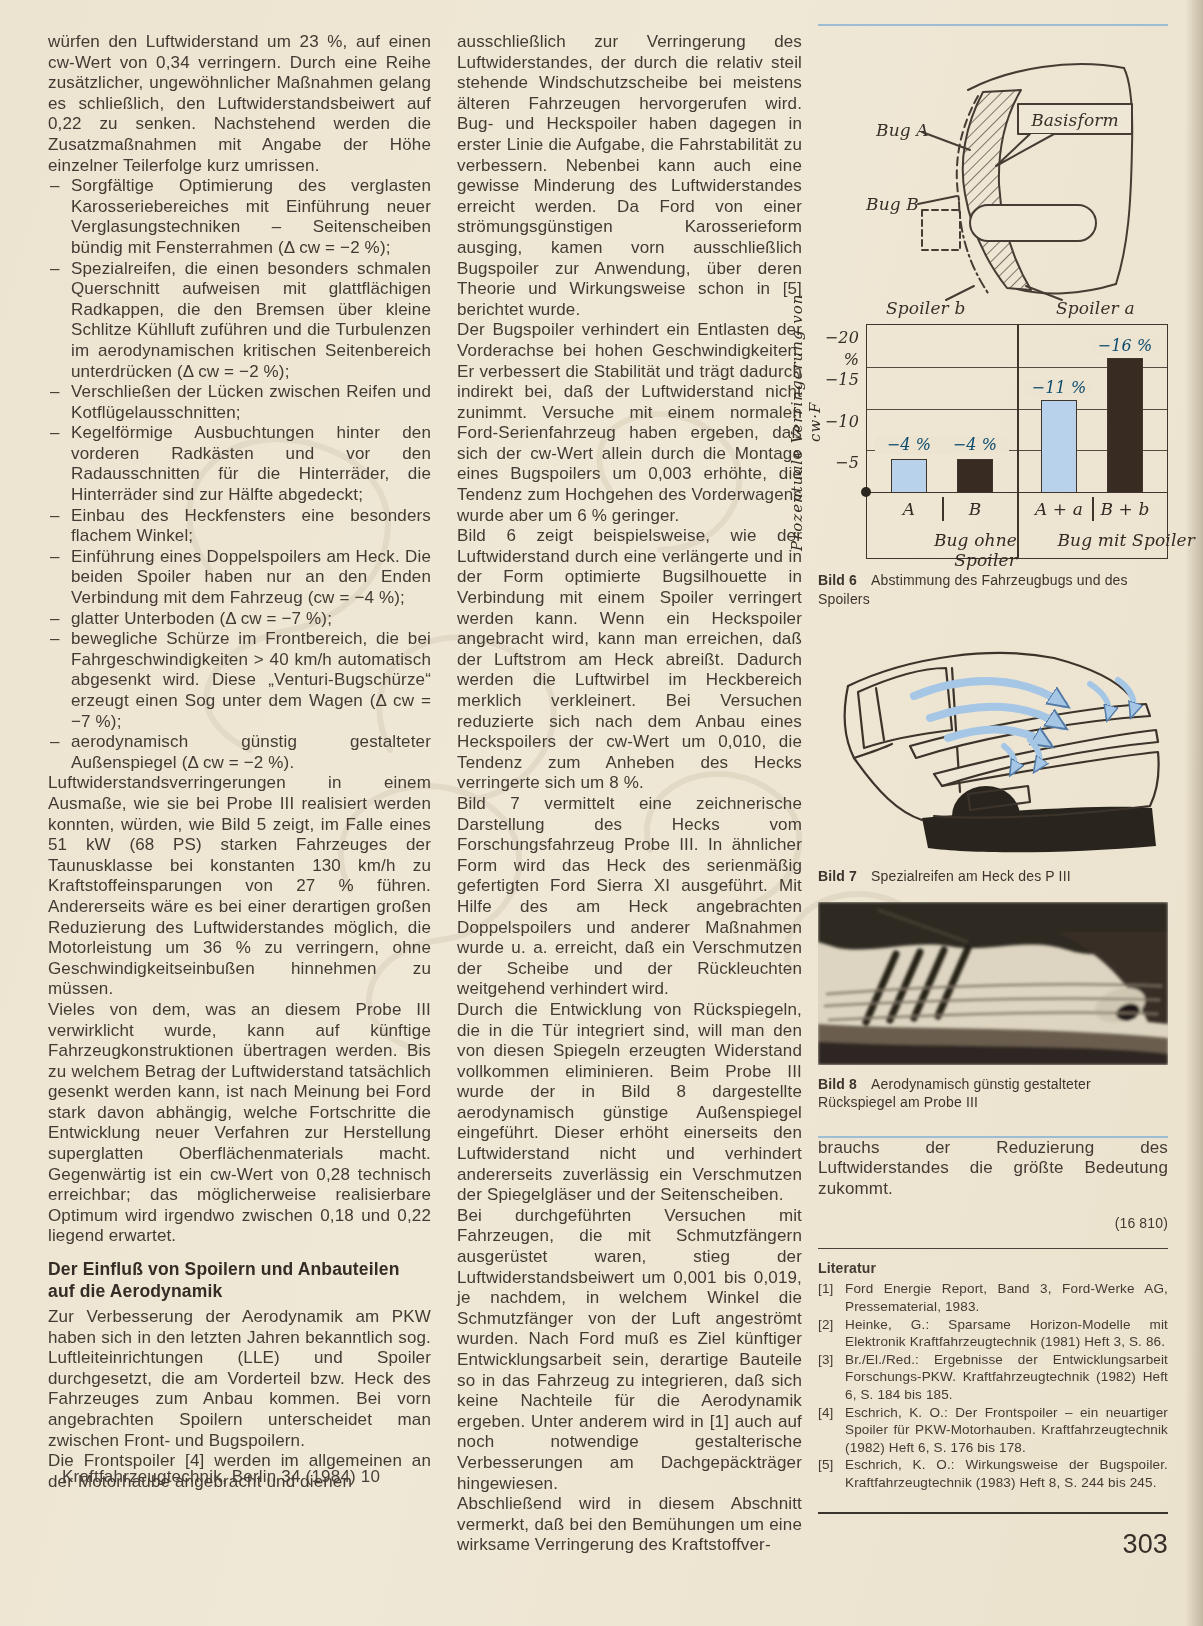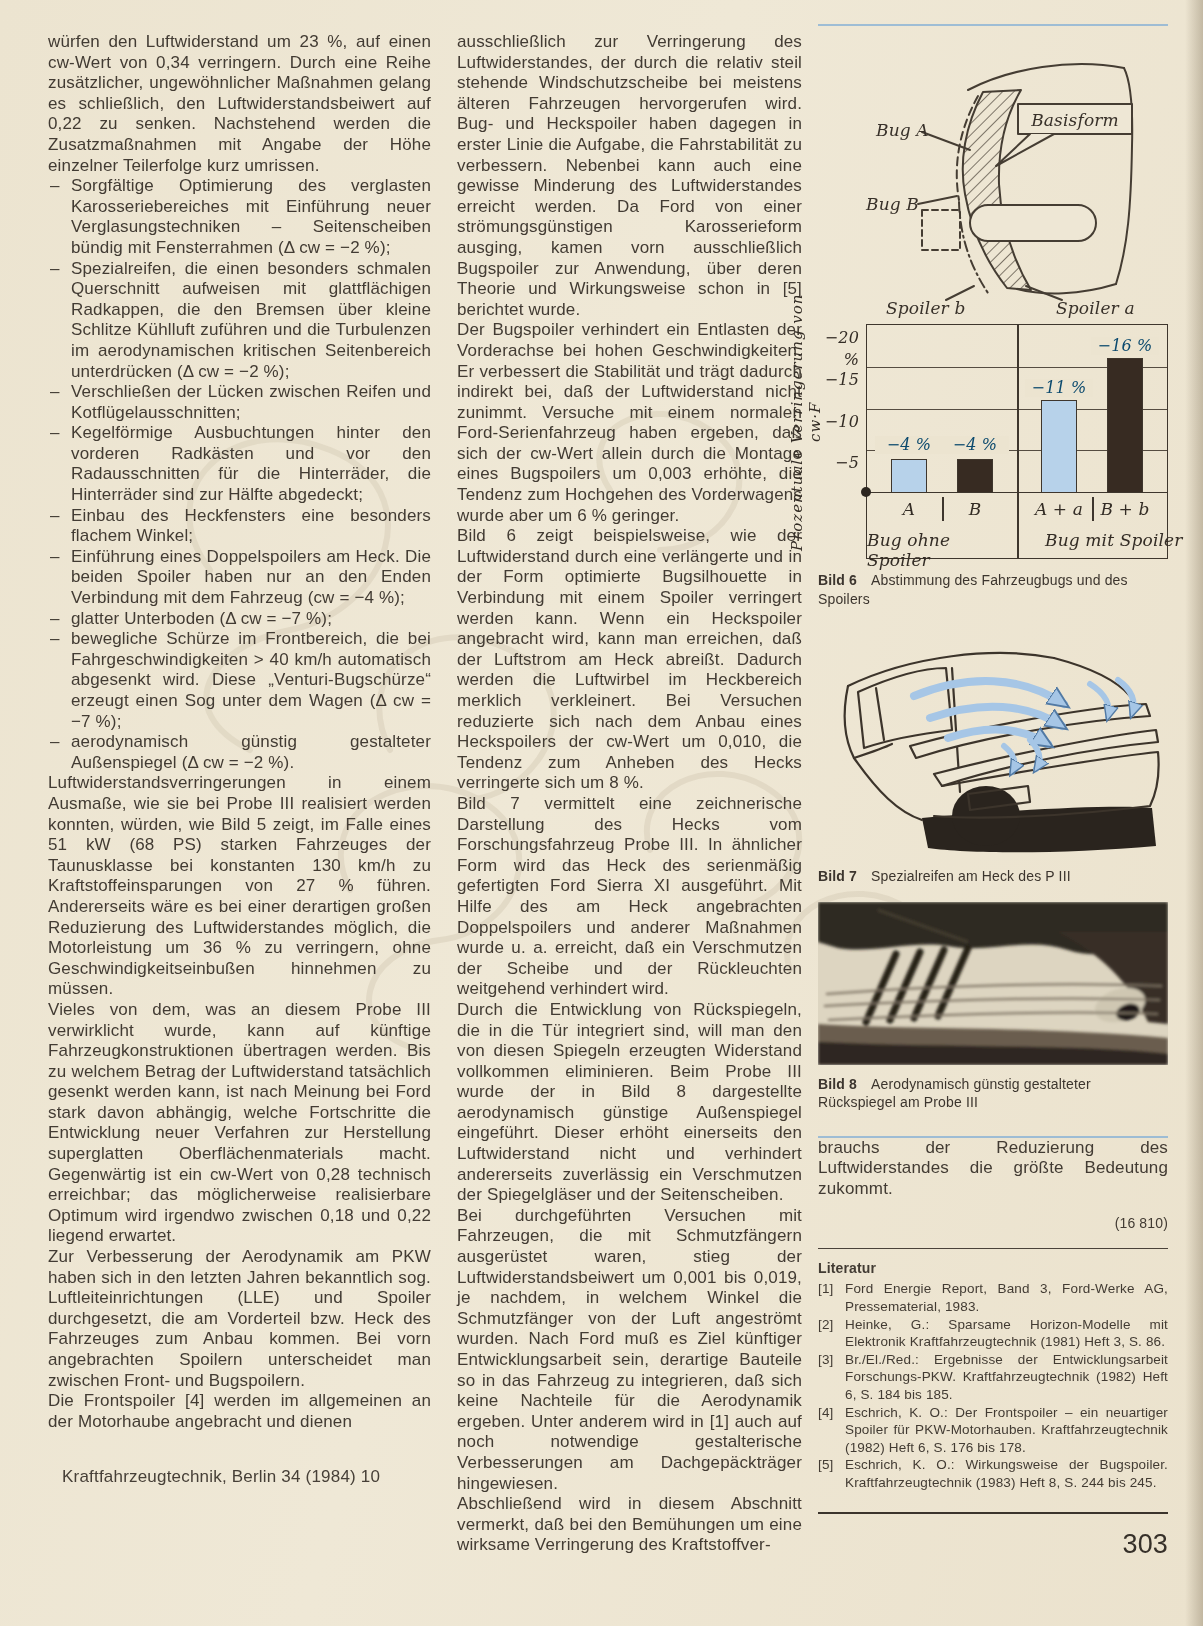--- a/index.html
+++ b/index.html
@@ -38,21 +38,21 @@
   .yticks{position:absolute;left:-46px;width:42px;top:12px;height:167px;
     font:italic 16px "DejaVu Serif",serif;color:#332c25;}
   .yticks .t{position:absolute;right:4px;transform:translateY(-50%);}
   .t20{top:0;} .tpc{top:13%;} .t15{top:25%;} .t10{top:50%;} .t5{top:75%;}
   .cats{position:absolute;top:167px;left:0;right:0;height:36px;font:italic 17px "DejaVu Serif",serif;color:#332c25;}
   .cats .c{position:absolute;top:7px;width:70px;text-align:center;}
   .c1{left:calc(14% - 35px);} .c2{left:calc(36% - 35px);} .c3{left:calc(64% - 35px);} .c4{left:calc(86% - 35px);}
   .catdiv{position:absolute;top:5px;height:24px;width:1.5px;background:#3e362d;}
   .d1{left:25%;} .d2{left:75%;}
   .groups{position:absolute;top:203px;left:0;right:0;height:30px;font:italic 17px "DejaVu Serif",serif;color:#332c25;}
-  .groups .g{position:absolute;top:2px;width:50%;text-align:left;}
+  .groups .g{position:absolute;top:2px;width:50%;text-align:right;}
   .gl{left:0;} .gr{left:50%;padding-left:28px;}
   .vdiv{position:absolute;left:50%;top:0;bottom:0;width:1.6px;background:#3e362d;}
   .ylab{position:absolute;left:-30px;top:-38px;height:272px;writing-mode:vertical-rl;transform:rotate(180deg);
     font:italic 15px "DejaVu Serif",serif;letter-spacing:1px;color:#332c25;text-align:center;}
   
   .cap{font-size:14px;line-height:18.5px;margin-top:10px;color:#3c352e;text-align:left;}
   .cap b{margin-right:14px;}
   .closing{margin-top:76px;}
   .code{margin-top:14px;text-align:right;font-size:14px;}
   .rule-thin{border-top:1.5px solid #4a423a;margin-top:14px;}
@@ -90,20 +90,21 @@
       <li>Verschließen der Lücken zwischen Reifen und Kotflügelausschnitten;</li>
       <li>Kegelförmige Ausbuchtungen hinter den vorderen Radkästen und vor den Radausschnitten für die Hinterräder, die Hinterräder sind zur Hälfte abgedeckt;</li>
       <li>Einbau des Heckfensters eine besonders flachem Winkel;</li>
       <li>Einführung eines Doppelspoilers am Heck. Die beiden Spoiler haben nur an den Enden Verbindung mit dem Fahrzeug (cw = −4 %);</li>
       <li>glatter Unterboden (Δ cw = −7 %);</li>
       <li>bewegliche Schürze im Frontbereich, die bei Fahrgeschwindigkeiten &gt; 40 km/h automatisch abgesenkt wird. Diese „Venturi-Bugschürze“ erzeugt einen Sog unter dem Wagen (Δ cw = −7 %);</li>
       <li>aerodynamisch günstig gestalteter Außenspiegel (Δ cw = −2 %).</li>
     </ul>
     <p>Luftwiderstandsverringerungen in einem Ausmaße, wie sie bei Probe III realisiert werden konnten, würden, wie Bild 5 zeigt, im Falle eines 51 kW (68 PS) starken Fahrzeuges der Taunusklasse bei konstanten 130 km/h zu Kraftstoffeinsparungen von 27 % führen. Andererseits wäre es bei einer derartigen großen Reduzierung des Luftwiderstandes möglich, die Motorleistung um 36 % zu verringern, ohne Geschwindigkeitseinbußen hinnehmen zu müssen.</p>
     <p>Vieles von dem, was an diesem Probe III verwirklicht wurde, kann auf künftige Fahrzeugkonstruktionen übertragen werden. Bis zu welchem Betrag der Luftwiderstand tatsächlich gesenkt werden kann, ist nach Meinung bei Ford stark davon abhängig, welche Fortschritte die Entwicklung neuer Verfahren zur Herstellung superglatten Oberflächenmaterials macht. Gegenwärtig ist ein cw-Wert von 0,28 technisch erreichbar; das möglicherweise realisierbare Optimum wird irgendwo zwischen 0,18 und 0,22 liegend erwartet.</p>
+    <h3 class="subhead">Der Einfluß von Spoilern und Anbauteilen auf die Aerodynamik</h3>
     <p>Zur Verbesserung der Aerodynamik am PKW haben sich in den letzten Jahren bekanntlich sog. Luftleiteinrichtungen (LLE) und Spoiler durchgesetzt, die am Vorderteil bzw. Heck des Fahrzeuges zum Anbau kommen. Bei vorn angebrachten Spoilern unterscheidet man zwischen Front- und Bugspoilern.</p>
     <p>Die Frontspoiler [4] werden im allgemeinen an der Motorhaube angebracht und dienen</p>
   </div>
 
   <div class="col col-mid">
     <p>ausschließlich zur Verringerung des Luftwiderstandes, der durch die relativ steil stehende Windschutzscheibe bei meistens älteren Fahrzeugen hervorgerufen wird. Bug- und Heckspoiler haben dagegen in erster Linie die Aufgabe, die Fahrstabilität zu verbessern. Nebenbei kann auch eine gewisse Minderung des Luftwiderstandes erreicht werden. Da Ford von einer strömungsgünstigen Karosserieform ausging, kamen vorn ausschließlich Bugspoiler zur Anwendung, über deren Theorie und Wirkungsweise schon in [5] berichtet wurde.</p>
     <p>Der Bugspoiler verhindert ein Entlasten der Vorderachse bei hohen Geschwindigkeiten. Er verbessert die Stabilität und trägt dadurch indirekt bei, daß der Luftwiderstand nicht zunimmt. Versuche mit einem normalen Ford-Serienfahrzeug haben ergeben, daß sich der cw-Wert allein durch die Montage eines Bugspoilers um 0,003 erhöhte, die Tendenz zum Hochgehen des Vorderwagens wurde aber um 6 % geringer.</p>
     <p>Bild 6 zeigt beispielsweise, wie der Luftwiderstand durch eine verlängerte und in der Form optimierte Bugsilhouette in Verbindung mit einem Spoiler verringert werden kann. Wenn ein Heckspoiler angebracht wird, kann man erreichen, daß der Luftstrom am Heck abreißt. Dadurch werden die Luftwirbel im Heckbereich merklich verkleinert. Bei Versuchen reduzierte sich nach dem Anbau eines Heckspoilers der cw-Wert um 0,010, die Tendenz zum Anheben des Hecks verringerte sich um 8 %.</p>
     <p>Bild 7 vermittelt eine zeichnerische Darstellung des Hecks vom Forschungsfahrzeug Probe III. In ähnlicher Form wird das Heck des serienmäßig gefertigten Ford Sierra XI ausgeführt. Mit Hilfe des am Heck angebrachten Doppelspoilers und anderer Maßnahmen wurde u. a. erreicht, daß ein Verschmutzen der Scheibe und der Rückleuchten weitgehend verhindert wird.</p>
     <p>Durch die Entwicklung von Rückspiegeln, die in die Tür integriert sind, will man den von diesen Spiegeln erzeugten Widerstand vollkommen eliminieren. Beim Probe III wurde der in Bild 8 dargestellte aerodynamisch günstige Außenspiegel eingeführt. Dieser erhöht einerseits den Luftwiderstand nicht und verhindert andererseits zuverlässig ein Verschmutzen der Spiegelgläser und der Seitenscheiben.</p>

